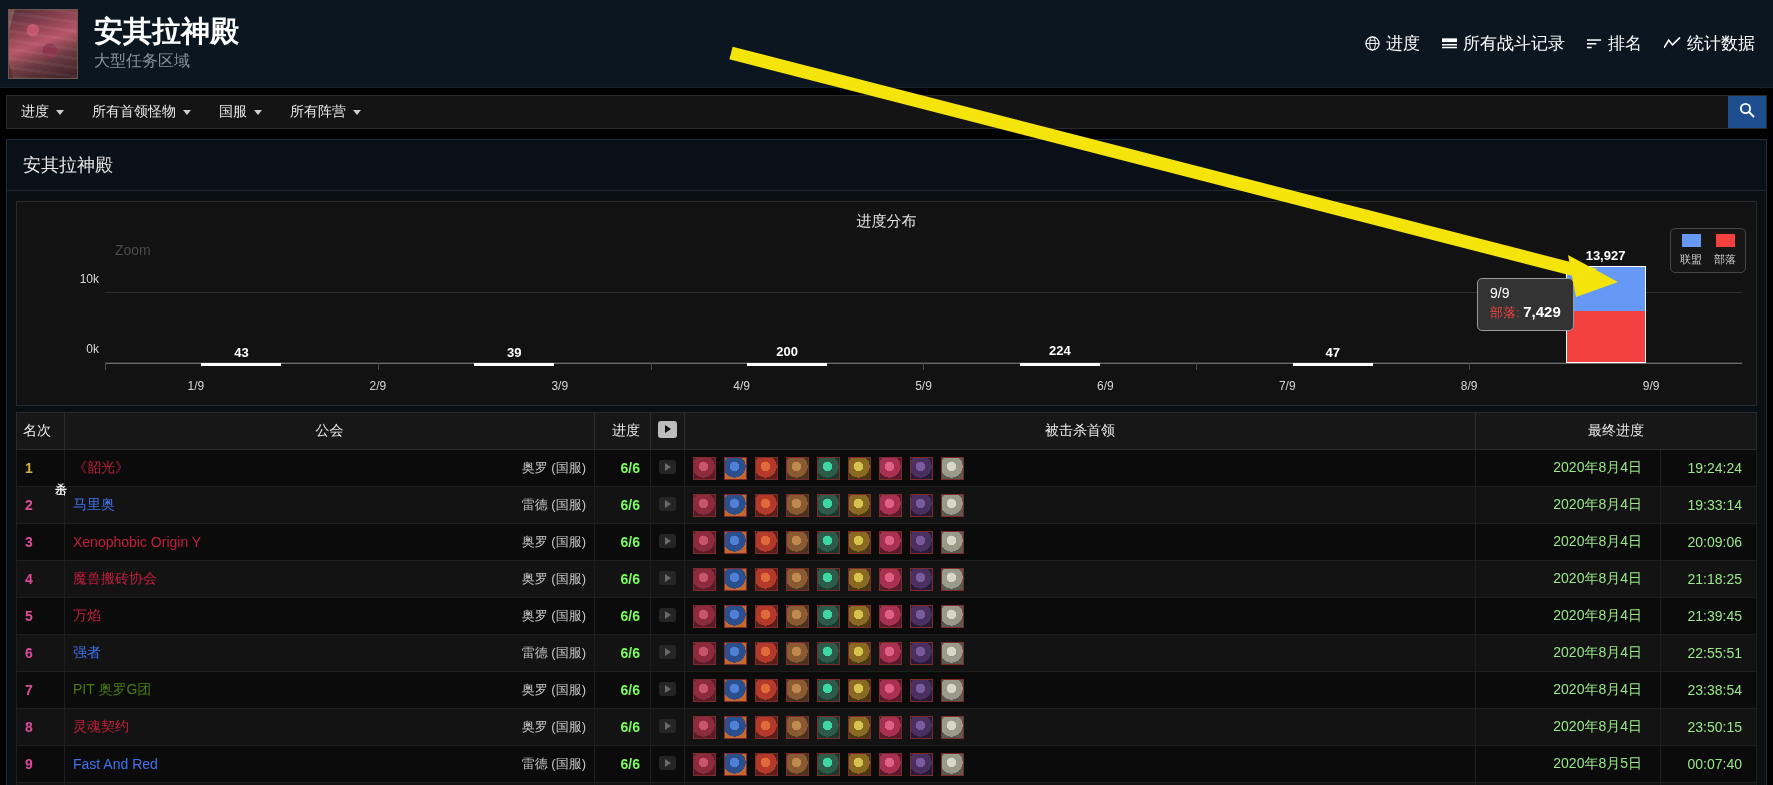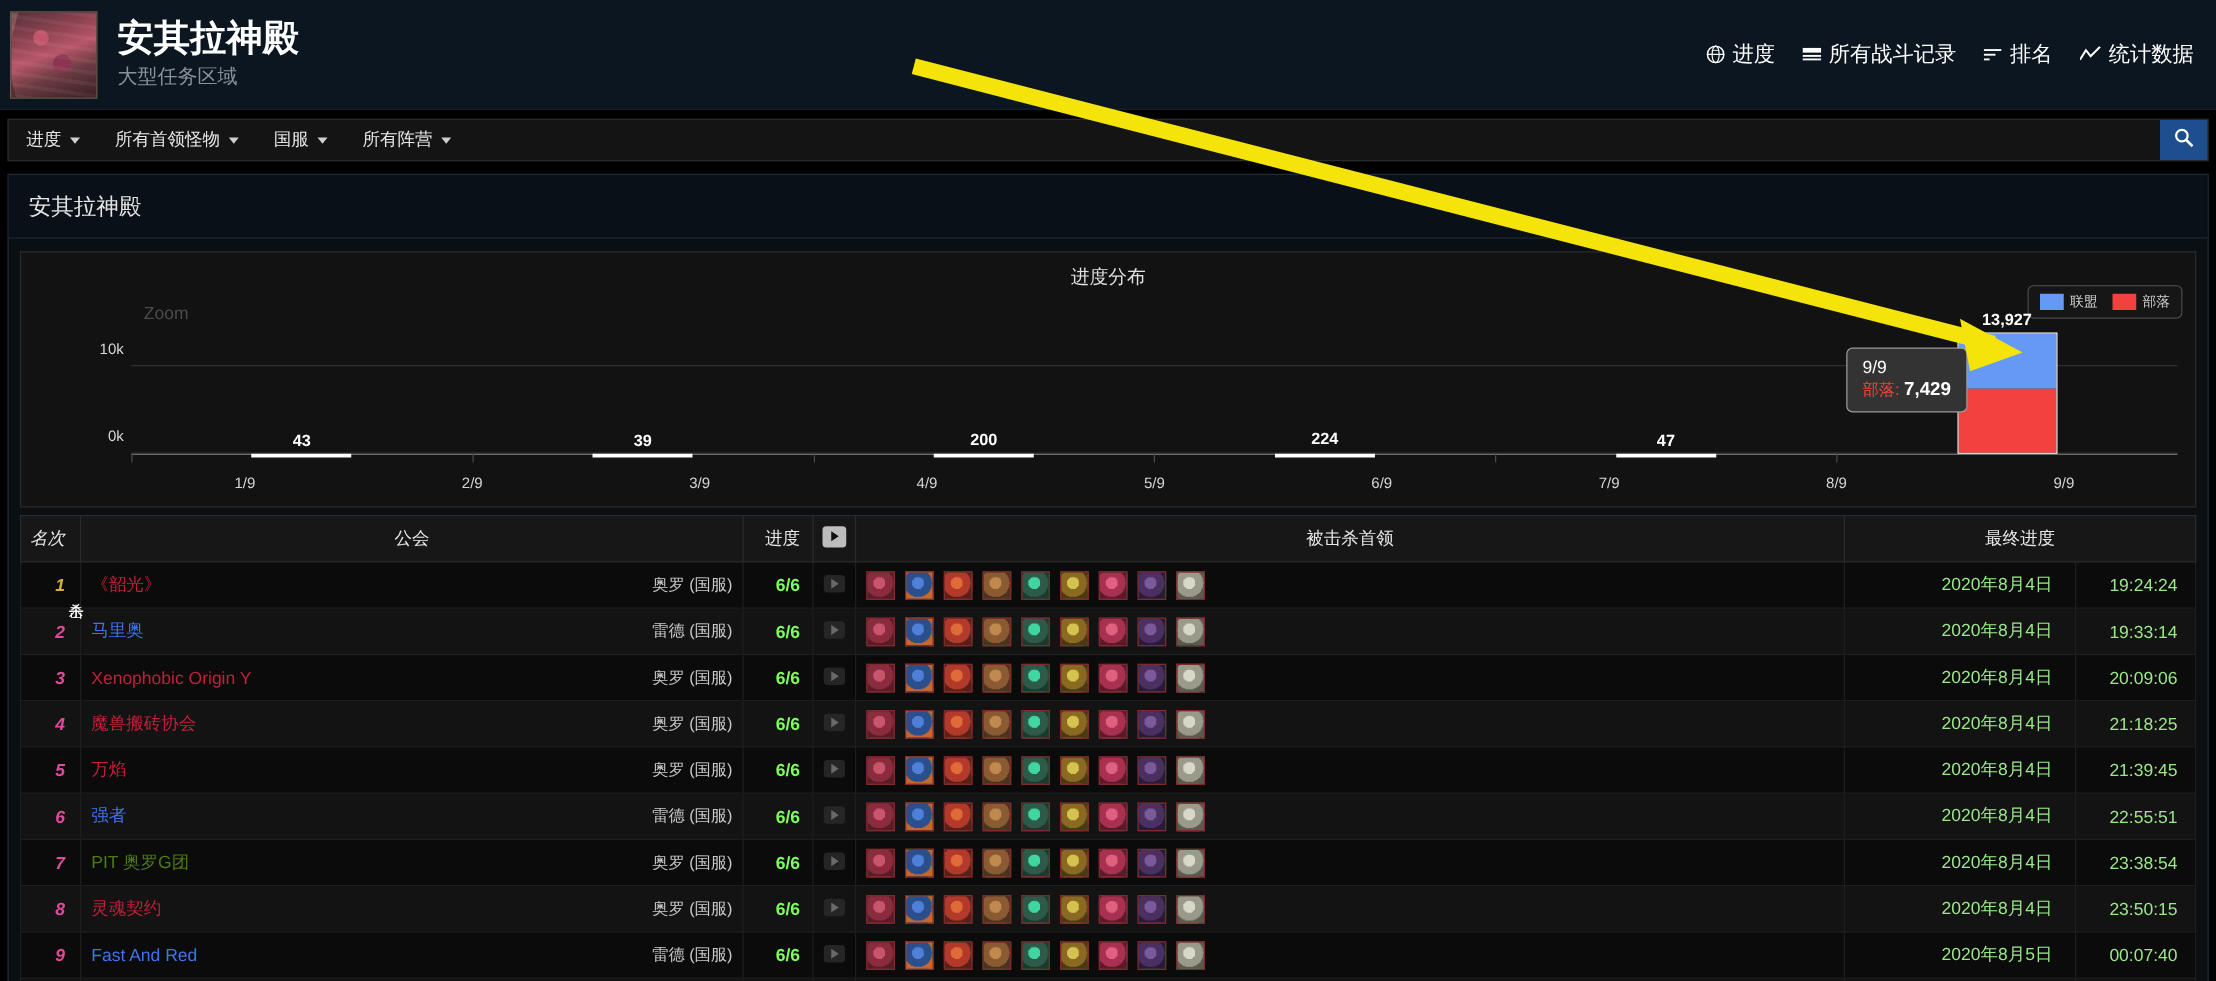--- a/index.html
+++ b/index.html
@@ -77,21 +77,21 @@
     background: #121212; height: 205px; position: relative;
   }
   .chart-title {
     text-align: center; font-size: 15px; color: #e2e2e2; padding-top: 10px;
   }
   .legend {
     position: absolute; right: 10px; top: 26px;
     border: 1px solid #474747; border-radius: 5px; background: #161616;
     display: flex; gap: 12px; padding: 5px 9px; align-items: center;
   }
-  .legend-item { display: flex; align-items: center; gap: 5px; font-size: 11px; color: #cfcfcf; }
+  .legend-item { display: flex; align-items: center; gap: 5px; font-size: 11px; color: #cfcfcf; flex-direction: column; }
   .swatch { width: 19px; height: 13px; display: block; }
 
   .zoom-label {
     position: absolute; left: 98px; top: 40px; font-size: 14px; color: #4b4b4b;
   }
   .y-axis-label {
     position: absolute; left: 38px; top: 272px;
     font-size: 12px; color: #fff; writing-mode: vertical-rl;
     letter-spacing: -1px; line-height: 1;
   }
@@ -142,21 +142,21 @@
   table.rank th {
     background: #171717; color: #e8e8e8; font-size: 14px; font-weight: normal;
     padding: 8px 6px; border: 1px solid #2b2b2b; white-space: nowrap;
   }
   table.rank td {
     border: 1px solid #1e1e1e; padding: 0 8px; height: 37px; font-size: 14px;
     vertical-align: middle;
   }
   tr.even td { background: #0b0b0b; }
   tr.odd td { background: #131313; }
-  .c-rank { width: 48px; text-align: right; padding-right: 12px !important; font-weight: bold; font-style: italic; }
+  .c-rank { width: 48px; text-align: left; padding-right: 12px !important; font-weight: bold; }
   .c-guild { width: 530px; }
   .guild-inner { display: flex; align-items: center; }
   .guild-name { font-size: 14px; }
   .realm { margin-left: auto; color: #c9c9c9; font-size: 13px; white-space: nowrap; }
   .c-prog { width: 56px; text-align: right; color: #7dfd5e; font-weight: bold; padding-right: 10px !important; }
   .c-yt { width: 32px; text-align: center; }
   .c-bosses { }
   .c-date { width: 185px; color: #9be88a; text-align: right; padding-right: 18px !important; white-space: nowrap;}
   .c-time { width: 96px; color: #9be88a; text-align: right; padding-right: 14px !important; white-space: nowrap;}
   .boss-row { display: flex; gap: 8px; }

